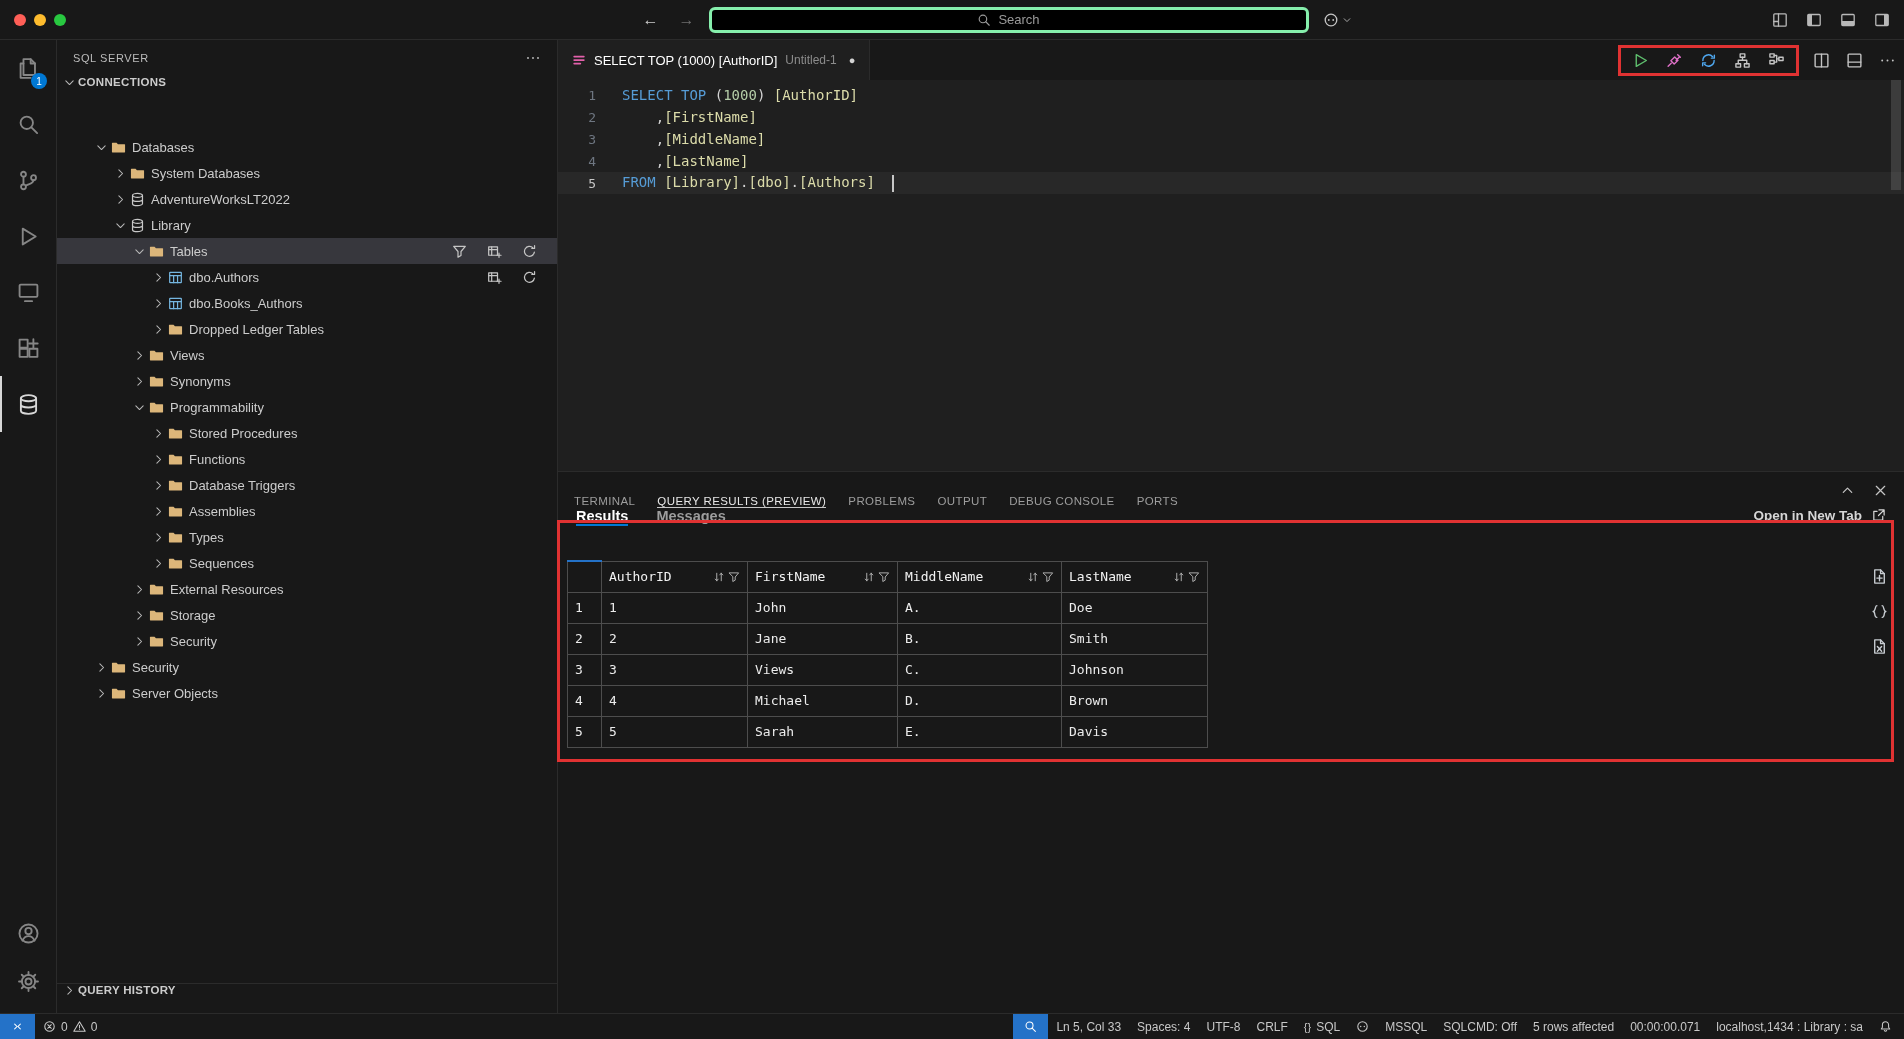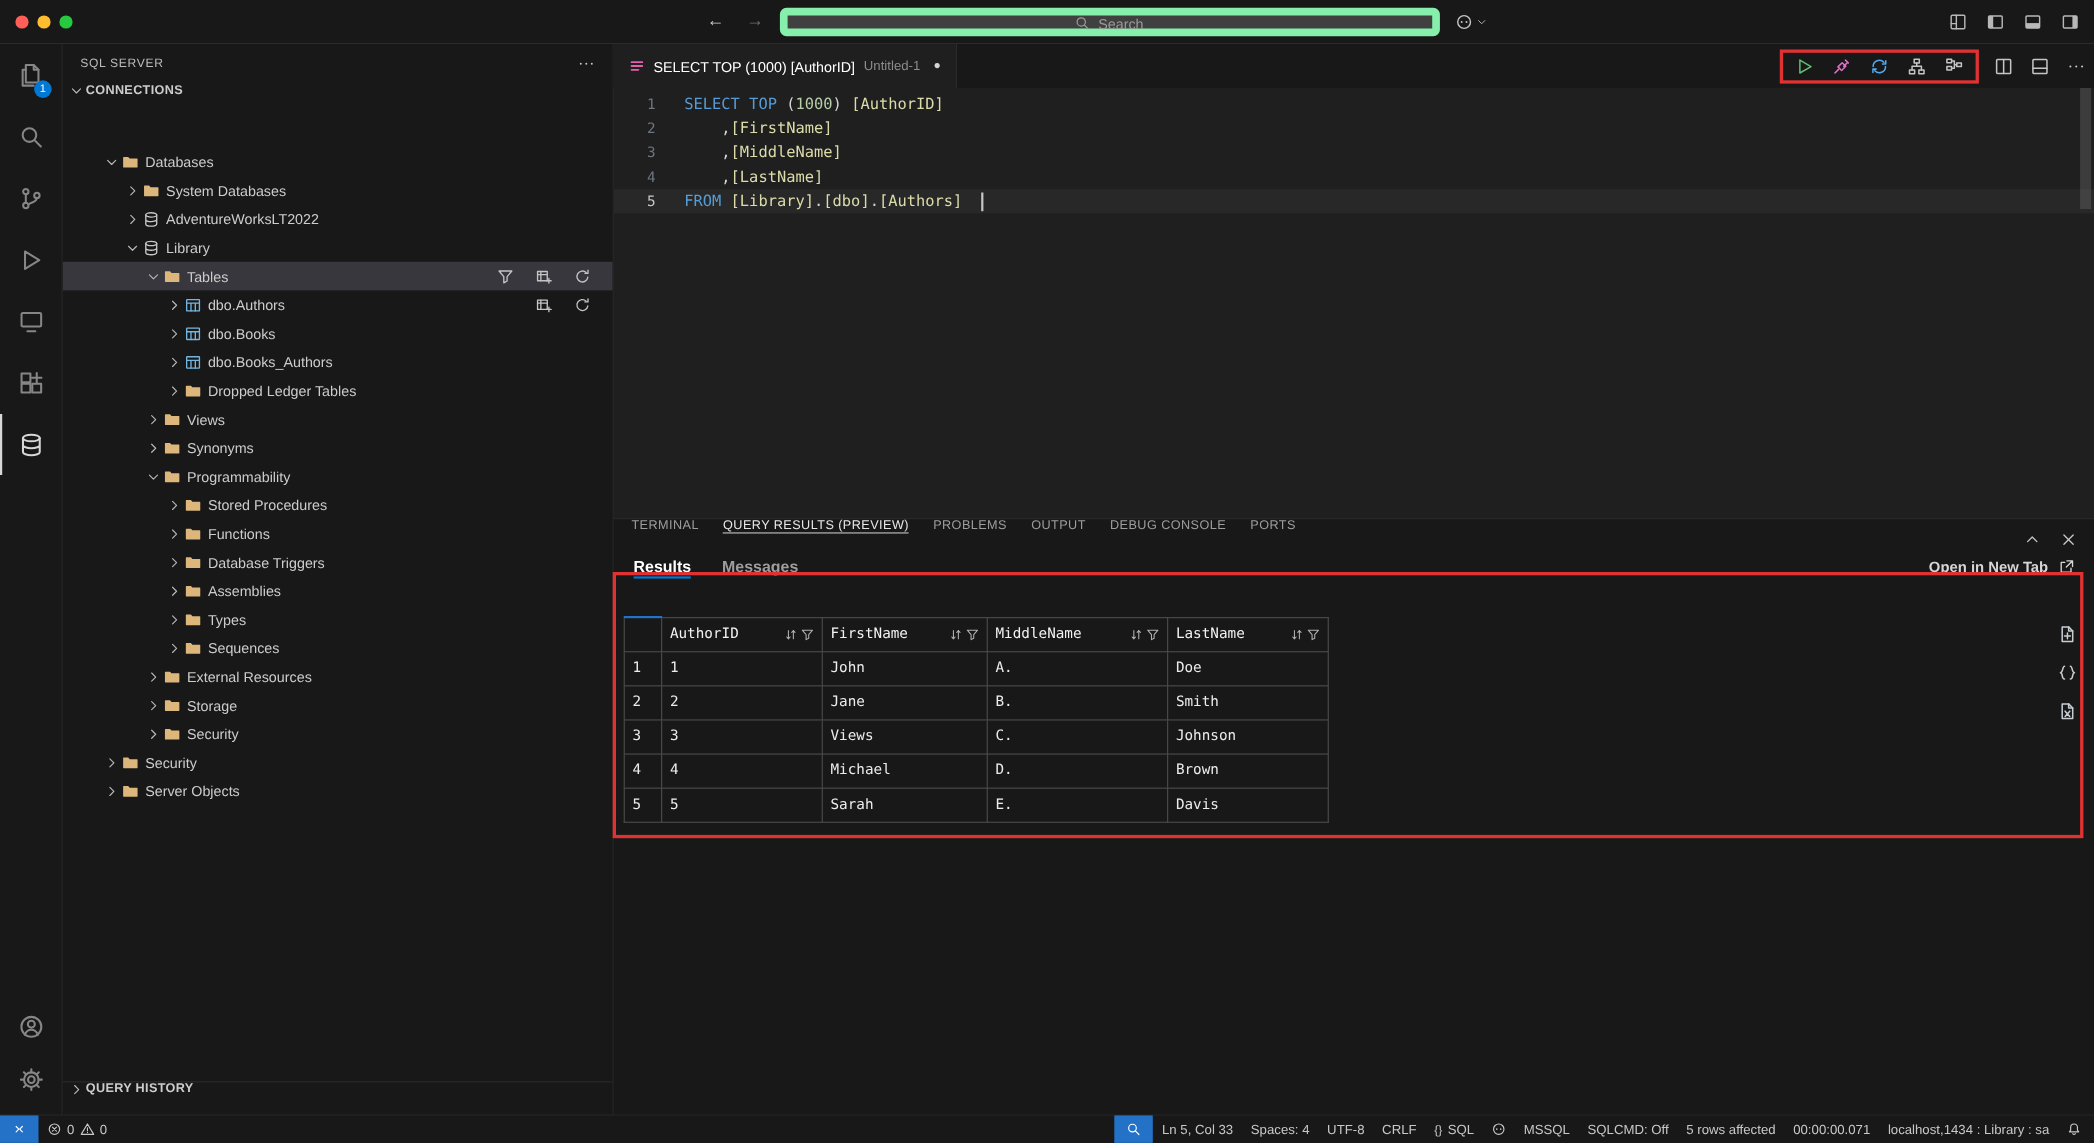--- a/index.html
+++ b/index.html
@@ -26,21 +26,21 @@
 
   
   .titlebar{height:40px;background:#181818;border-bottom:1px solid #2b2b2b;display:flex;align-items:center}
   .traffic{display:flex;gap:8px;padding:0 16px 0 14px}
   .tl{width:12px;height:12px;border-radius:50%}
   .tl.red{background:var(--traffic-red)} .tl.yellow{background:var(--traffic-yellow)} .tl.green{background:var(--traffic-green)}
   .tb-center{display:flex;align-items:center;gap:14px;margin:0 auto;transform:translateX(70px)}
   .tb-nav{display:flex;gap:20px;align-items:center;color:#cccccc}
   .tb-nav .icon-nav-forward-icon{color:#6e6e6e}
   .tb-nav .txt-icon{font-size:16px}
-  .search-box{width:600px;height:26px;background:#404040;border:7px solid #86efac;border-radius:6px;display:flex;align-items:flex-start;justify-content:center;gap:7px;color:#9a9a9a;font-size:13px}
+  .search-box{width:600px;height:26px;background:#000000;border:3px solid #86efac;border-radius:6px;display:flex;align-items:center;justify-content:center;gap:7px;color:#9a9a9a;font-size:13px}
   .search-box .icon svg{width:14px;height:14px}
   .assistant{display:flex;align-items:center;gap:3px;color:#c5c5c5}
   .assistant svg{width:16px;height:16px}
   .assistant .dd svg{width:10px;height:10px}
   .tb-right{display:flex;gap:18px;padding-right:14px;color:#b8b8b8;align-items:center}
   .tb-right .icon svg{width:16px;height:16px}
 
   
   .main{display:flex;height:973px}
 
@@ -440,34 +440,20 @@
             <svg viewBox="0 0 16 16" fill="none" stroke="currentColor" stroke-width="1.3" stroke-linecap="round" stroke-linejoin="round">
               <path d="M6 3.5L10.5 8 6 12.5"></path>
             </svg>
           </span>
           <span class="icon ti-table icon-table-icon">
             <svg viewBox="0 0 16 16" fill="none" stroke="currentColor" stroke-width="1.3" stroke-linecap="round" stroke-linejoin="round">
               <rect x="1.8" y="2.5" width="12.4" height="11" rx="0.5"></rect>
               <path d="M1.8 6h12.4M6 6v7.5M10.2 6v7.5"></path>
             </svg>
           </span>
-          <span class="tree-label">dbo.Books</span>
-        </div>
-        <div class="tree-row" style="padding-left: 95px;">
-          <span class="chev ">
-            <svg viewBox="0 0 16 16" fill="none" stroke="currentColor" stroke-width="1.3" stroke-linecap="round" stroke-linejoin="round">
-              <path d="M6 3.5L10.5 8 6 12.5"></path>
-            </svg>
-          </span>
-          <span class="icon ti-table icon-table-icon">
-            <svg viewBox="0 0 16 16" fill="none" stroke="currentColor" stroke-width="1.3" stroke-linecap="round" stroke-linejoin="round">
-              <rect x="1.8" y="2.5" width="12.4" height="11" rx="0.5"></rect>
-              <path d="M1.8 6h12.4M6 6v7.5M10.2 6v7.5"></path>
-            </svg>
-          </span>
           <span class="tree-label">dbo.Books_Authors</span>
         </div>
         <div class="tree-row" style="padding-left: 95px;">
           <span class="chev ">
             <svg viewBox="0 0 16 16" fill="none" stroke="currentColor" stroke-width="1.3" stroke-linecap="round" stroke-linejoin="round">
               <path d="M6 3.5L10.5 8 6 12.5"></path>
             </svg>
           </span>
           <span class="icon ti-folder icon-folder-icon">
             <svg viewBox="0 0 16 16">
@@ -761,21 +747,21 @@
           <div class="code-line active">
             <span class="ln">5</span>
             <span class="code-text"><span class="tok-kw">FROM</span><span class="tok-pl"> </span><span class="tok-id">[Library]</span><span class="tok-pl">.</span><span class="tok-id">[dbo]</span><span class="tok-pl">.</span><span class="tok-id">[Authors]</span><span class="cursor"></span></span>
           </div>
         </div>
       <div class="scrollbar"></div>
     </div>
 
     <div class="panel">
       <div class="panel-tabs">
-        <div class="panel-tab-slot" style="display:flex;gap:22px;align-items:flex-start">
+        <div class="panel-tab-slot" style="display:flex;gap:22px;align-items:flex-end">
             <span class="pt">TERMINAL</span>
             <span class="pt active">QUERY RESULTS (PREVIEW)</span>
             <span class="pt">PROBLEMS</span>
             <span class="pt">OUTPUT</span>
             <span class="pt">DEBUG CONSOLE</span>
             <span class="pt">PORTS</span>
           </div>
         <div class="panel-actions">
             <span class="icon">
               <svg viewBox="0 0 16 16" fill="none" stroke="currentColor" stroke-width="1.3" stroke-linecap="round" stroke-linejoin="round">

